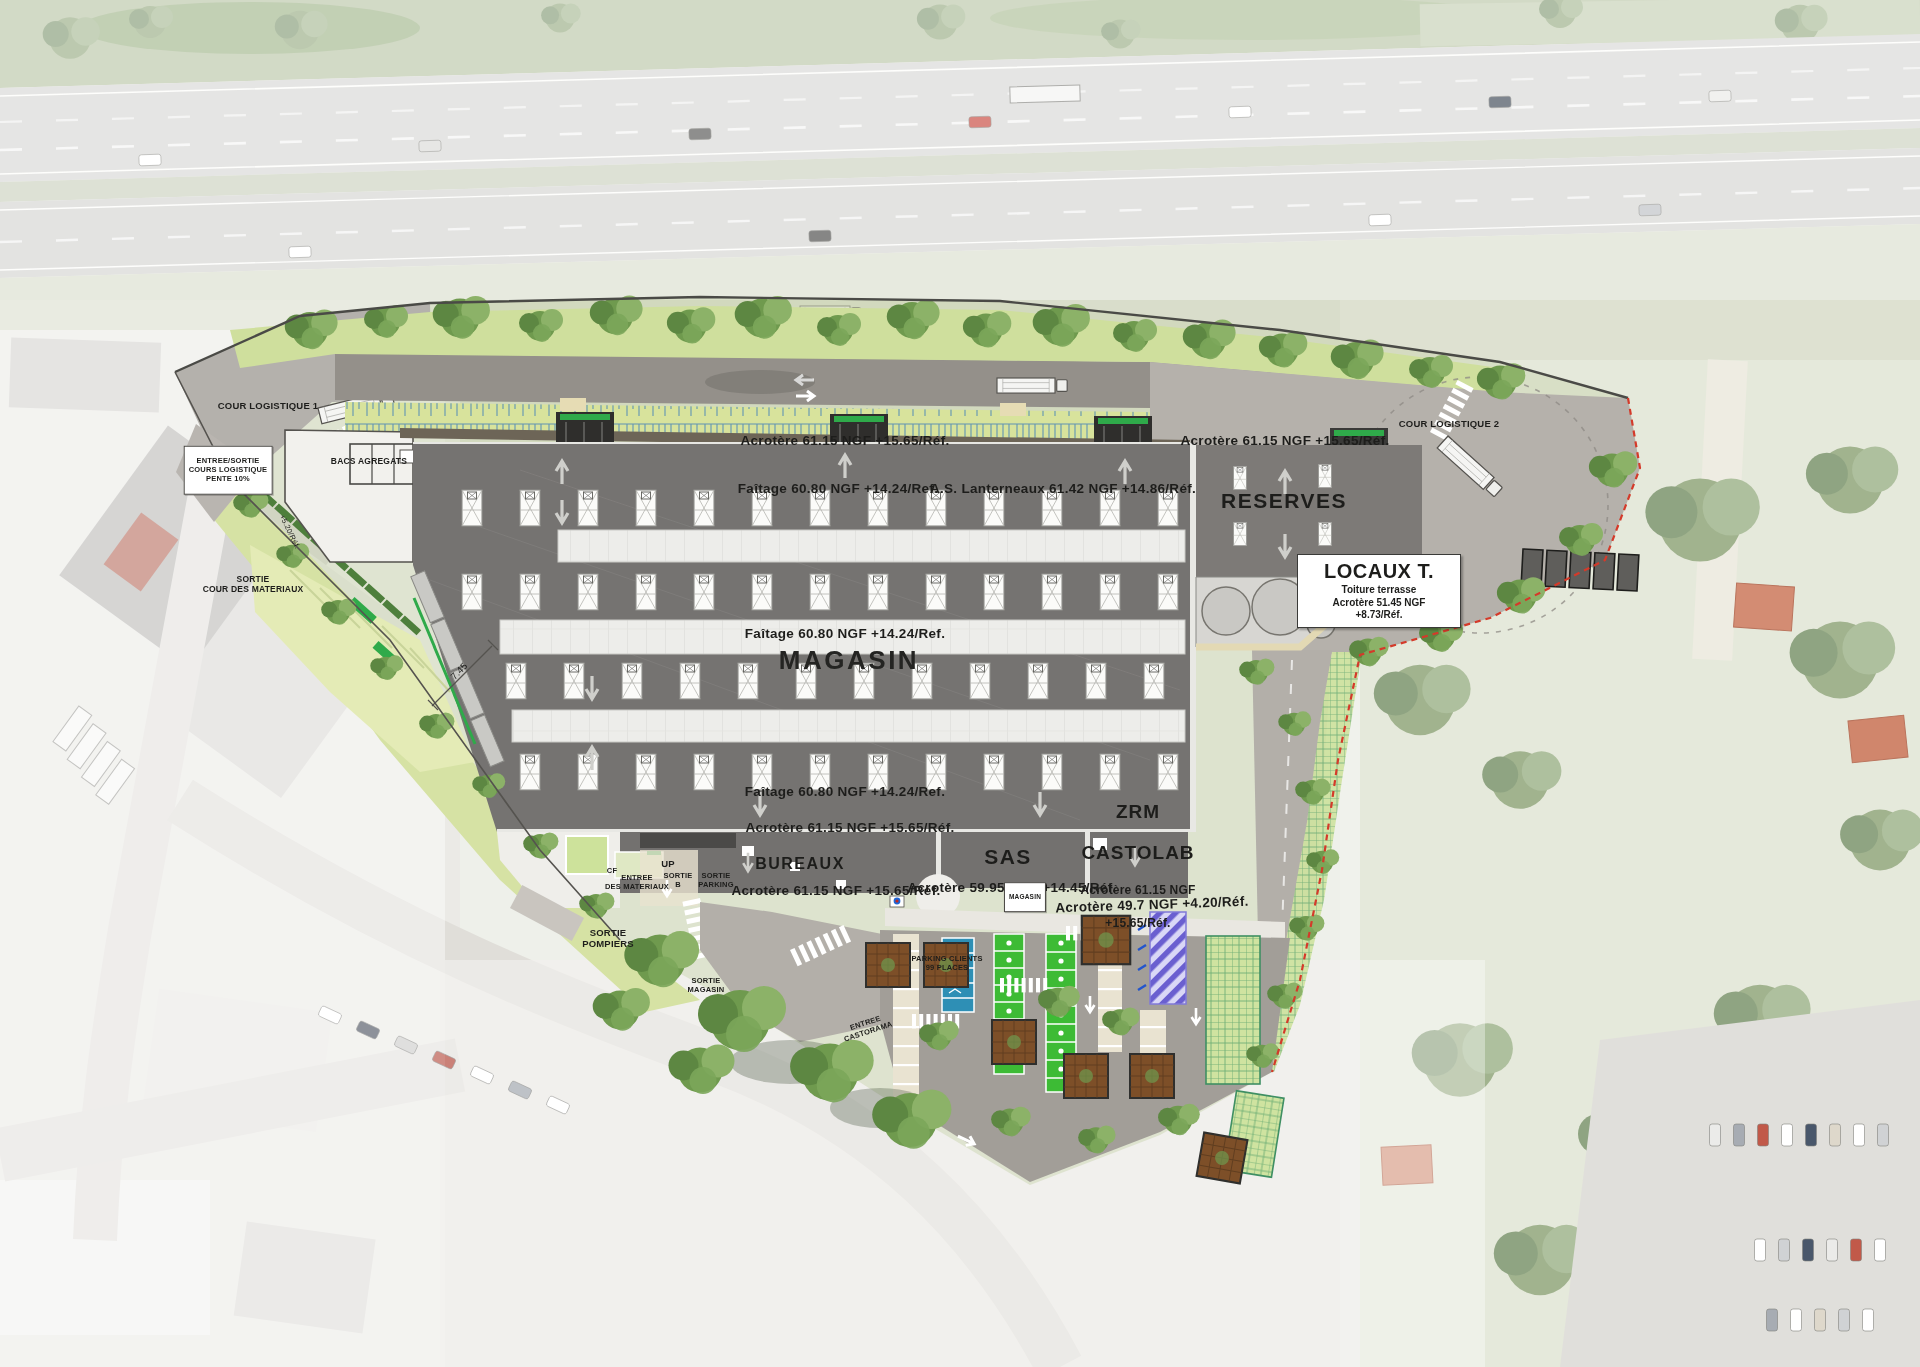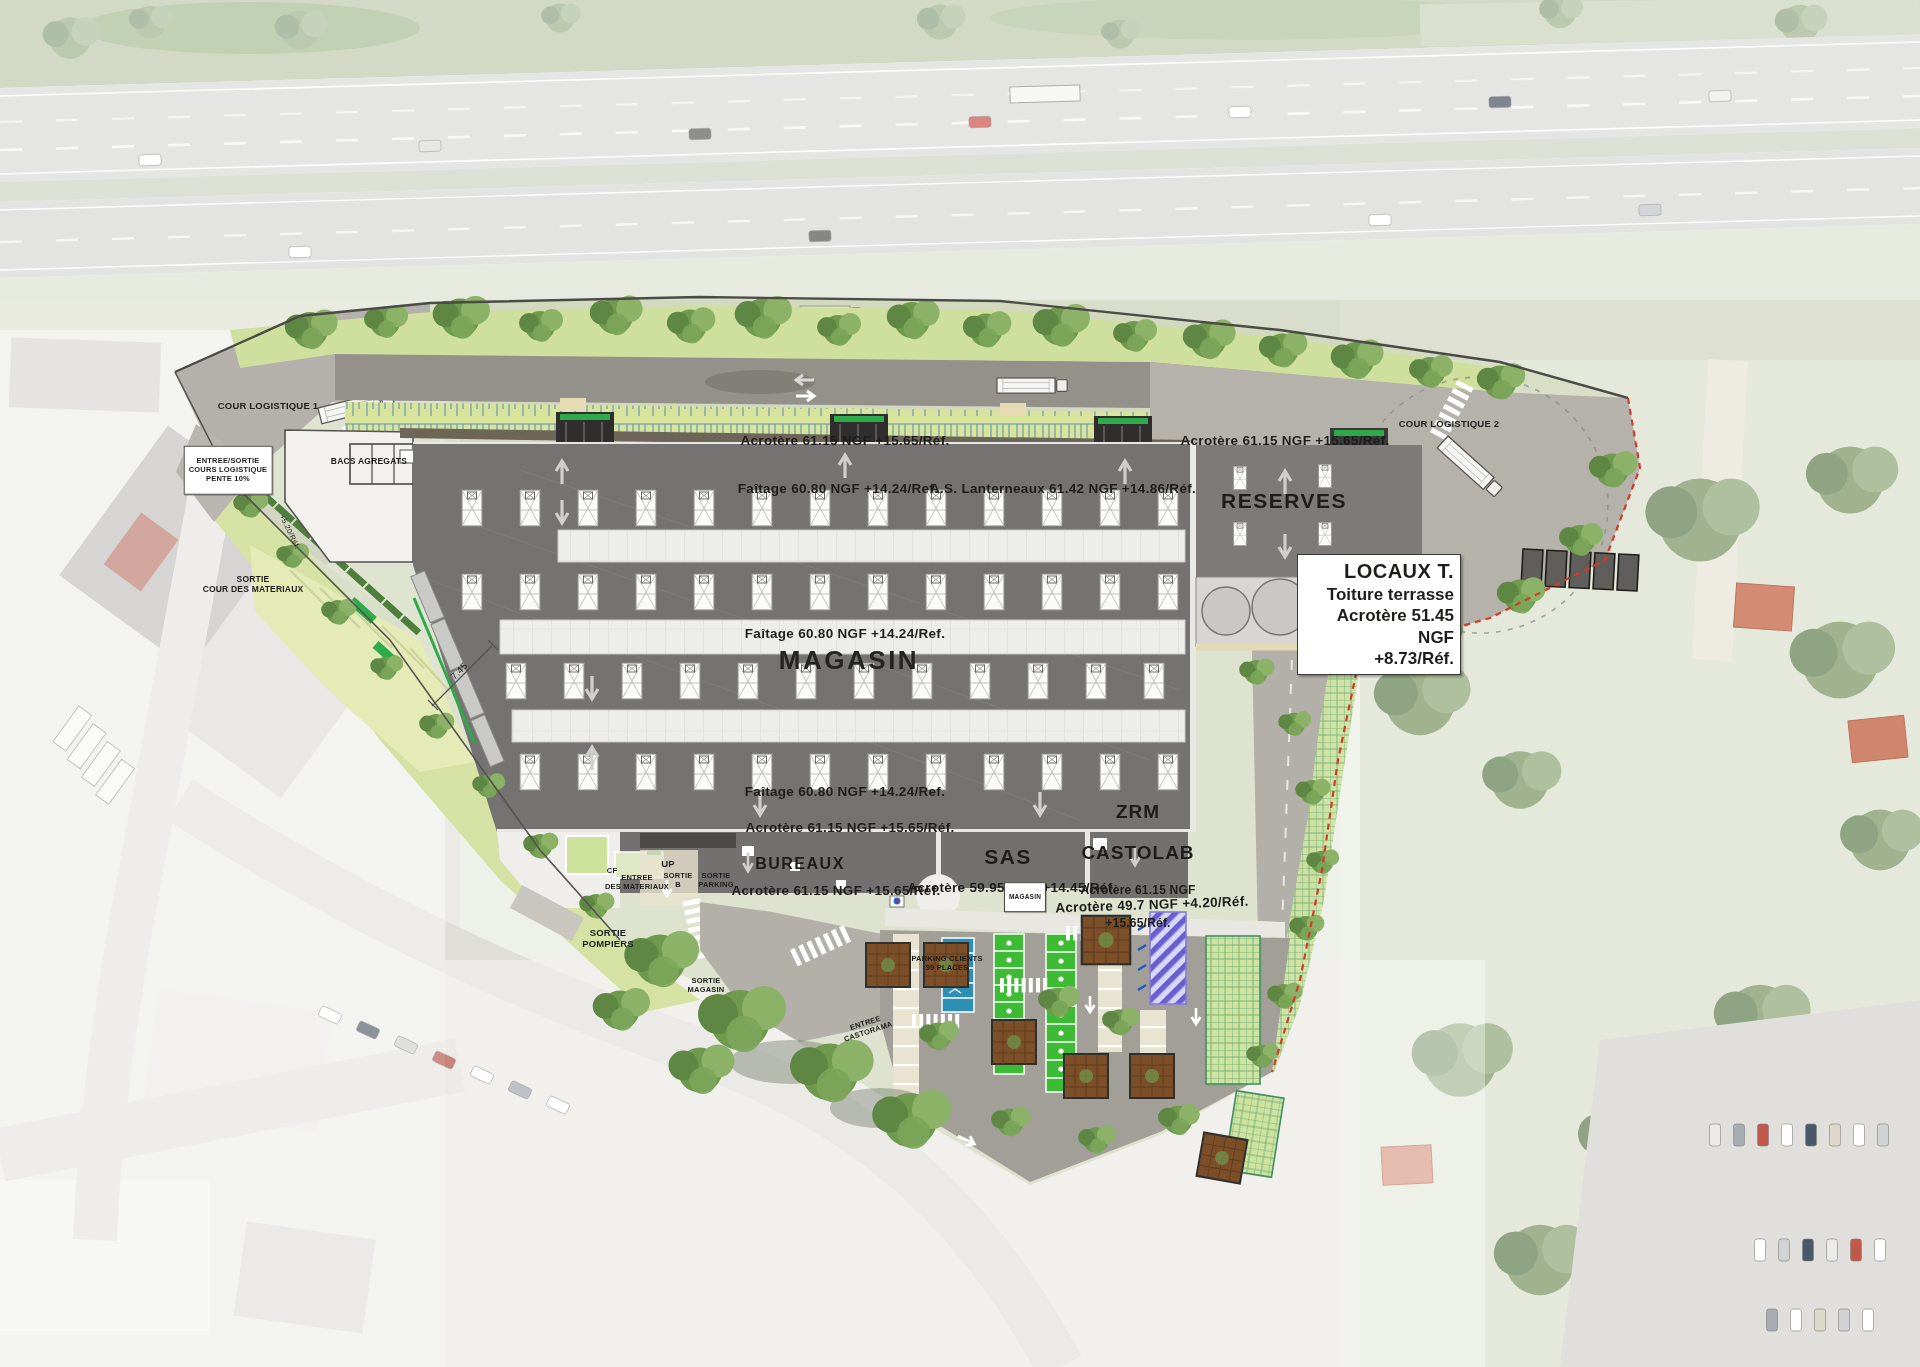--- a/index.html
+++ b/index.html
@@ -4,23 +4,23 @@
 <style>
   html,body{margin:0;padding:0;background:#dadad6}
   .stage{position:relative;width:1920px;height:1367px;overflow:hidden;background:#eef0ea;font-family:"Liberation Sans",sans-serif}
   .stage svg{position:absolute;left:0;top:0}
   .lbl{position:absolute;transform:translate(-50%,-50%);white-space:pre-line;text-align:center;color:#1d1d1b;font-weight:700;line-height:1.18;letter-spacing:.2px}
   .s6{font-size:6.5px}.s7{font-size:7.5px}.s8{font-size:8.5px}.s9{font-size:9.5px}
   .s12{font-size:12px}.s13{font-size:13.5px;letter-spacing:.3px}
   .s19{font-size:19px;letter-spacing:1px}.s21{font-size:21px;letter-spacing:1.5px}
   .s23{font-size:16px;letter-spacing:1.5px}.s26{font-size:26px;letter-spacing:2.5px}
   .chip{background:#fff;border:1px solid #45433f;padding:10px 4px;box-shadow:1px 1px 0 rgba(0,0,0,.25)}
-  .chipbox{position:absolute;background:#fff;border:1.5px solid #3a3a38;text-align:right;padding:4px 6px 5px;box-shadow:2px 2px 2px rgba(0,0,0,.3)}
+  .chipbox{position:absolute;background:#fff;border:1.5px solid #3a3a38;text-align:center;padding:4px 6px 5px;box-shadow:2px 2px 2px rgba(0,0,0,.3)}
   .chipbox div{color:#1d1d1b;font-weight:700;line-height:1.25}
-  .t-title{font-size:20px;letter-spacing:.5px}.t-sub{font-size:17px}
+  .t-title{font-size:20px;letter-spacing:.5px}.t-sub{font-size:10px}
   .ital{}
 </style>
 </head>
 <body>
 
 <div class="stage">
 <svg width="1920" height="1367" viewBox="0 0 1920 1367">
 <defs>
   <pattern id="pSw" width="26" height="30" patternUnits="userSpaceOnUse">
     <path d="M0 4 H26 M3 4 V26 M9 4 V19 M15 4 V26 M21 4 V19" stroke="#4b86b8" stroke-width="1.1" fill="none" opacity=".85"></path>

